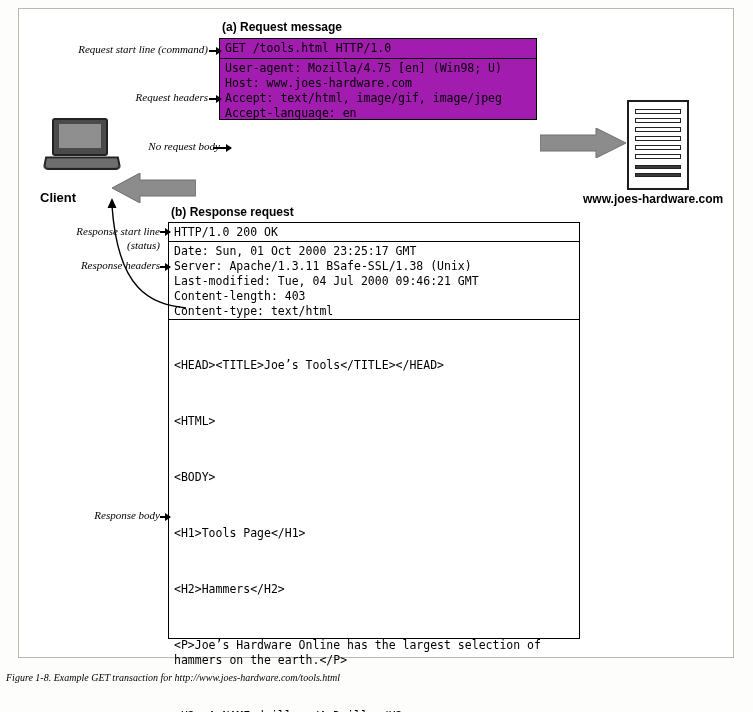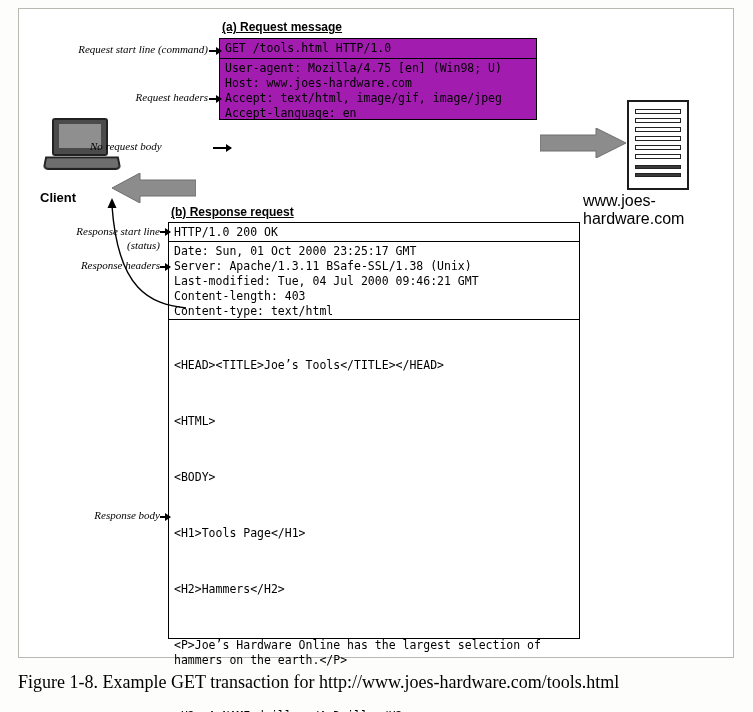--- a/index.html
+++ b/index.html
@@ -43,21 +43,20 @@
     text-align: right;
     white-space: pre;
     line-height: 14px;
   }
   .bold-label {
     position: absolute;
     font-family: "Liberation Sans", sans-serif;
     font-weight: bold;
     font-size: 12px;
     white-space: nowrap;
-    text-decoration: underline;
   }
 
   
   #req-box {
     position: absolute;
     left: 219px; top: 38px;
     width: 318px; height: 82px;
     border: 1.5px solid #000;
     box-sizing: border-box;
     background: #a21caf;
@@ -170,22 +169,22 @@
     background: #ffffff;
     border: 1.2px solid #222;
     box-sizing: border-box;
   }
   #server .solid {
     background: #3a3a3a;
   }
   #server-caption {
     position: absolute;
     left: 583px; top: 192px;
-    font-weight: normal;
-    font-size: 16px;
+    font-weight: bold;
+    font-size: 12px;
   }
 
   
   #arrow-right {
     position: absolute;
     left: 540px; top: 128px;
     width: 86px; height: 30px;
   }
   #arrow-left {
     position: absolute;
@@ -203,23 +202,24 @@
     content: "";
     position: absolute;
     right: -1px; top: -3px;
     border-left: 6px solid #000;
     border-top: 4px solid transparent;
     border-bottom: 4px solid transparent;
   }
 
   #caption {
     position: absolute;
-    left: 18px; top: 672px;
+    left: 6px; top: 672px;
     font-family: "Liberation Serif", serif;
-    font-size: 18px;
+    font-style: italic;
+    font-size: 10px;
     white-space: nowrap;
   }
 </style>
 </head>
 <body>
 
 <div id="page">
   <div class="frame"></div>
 
   <div id="arrow-right">
@@ -262,21 +262,21 @@
 <span>Accept: text/html, image/gif, image/jpeg</span>
 <span>Accept-language: en</span></div>
   </div>
 
   <div class="lbl" style="left:58px; top:42px; width:150px;">Request start line (command)</div>
   <div class="ptr" style="left:209px; top:50px; width:12px;"></div>
 
   <div class="lbl" style="left:90px; top:90px; width:118px;">Request headers</div>
   <div class="ptr" style="left:209px; top:98px; width:12px;"></div>
 
-  <div class="lbl" style="left:90px; top:139px; width:130px; text-align:left;">No request body</div>
+  <div class="lbl" style="left:90px; top:139px; width:130px; text-align:right;">No request body</div>
   <div class="ptr" style="left:213px; top:147px; width:18px;"></div>
 
   <div class="bold-label" style="left:171px; top:205px;">(b) Response request</div>
 
   <div id="resp-box">
     <div id="resp-startline" class="mono">HTTP/1.0 200 OK</div>
     <div id="resp-headers" class="mono"><span>Date: Sun, 01 Oct 2000 23:25:17 GMT</span>
 <span>Server: Apache/1.3.11 BSafe-SSL/1.38 (Unix)</span>
 <span>Last-modified: Tue, 04 Jul 2000 09:46:21 GMT</span>
 <span>Content-length: 403</span>

